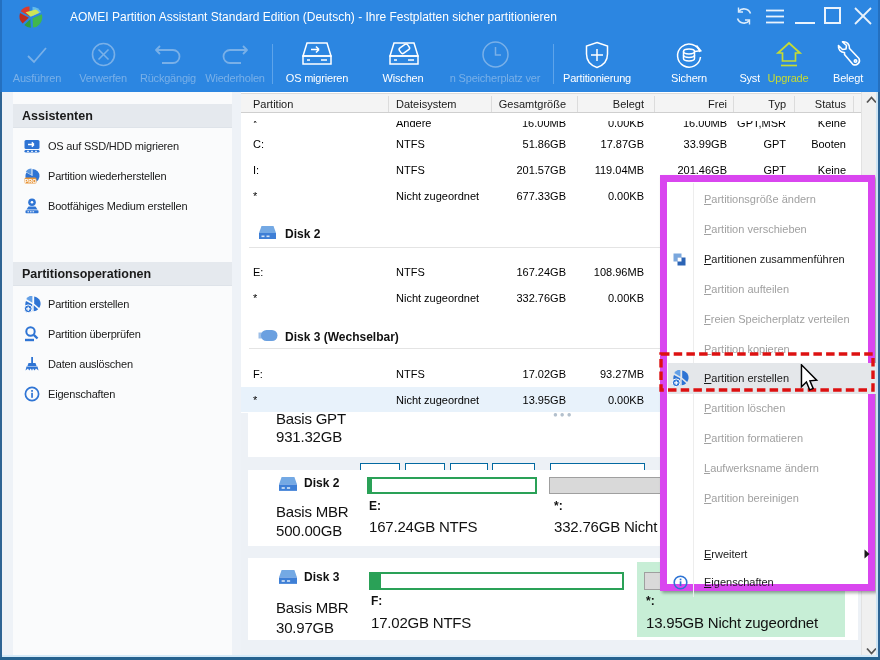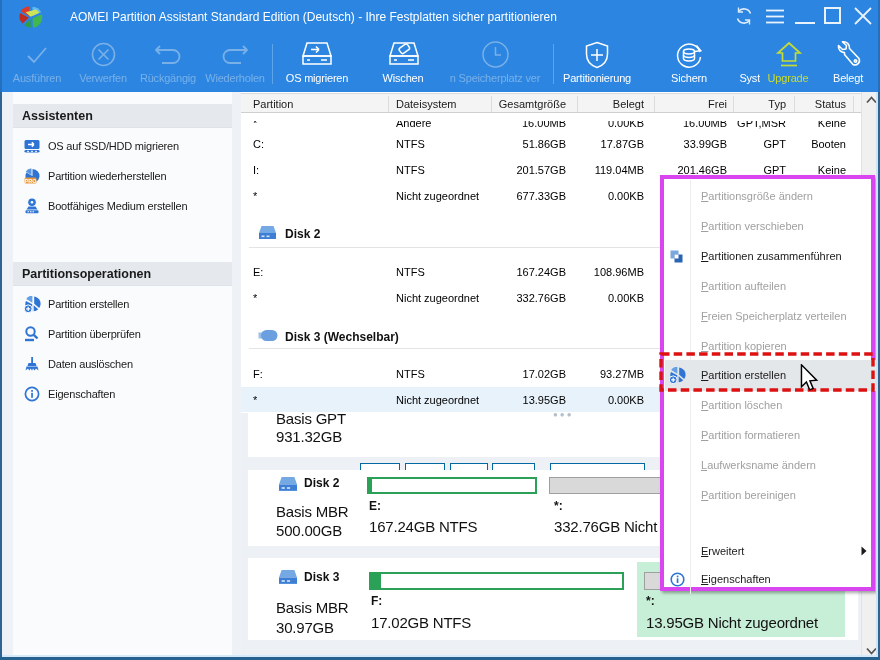--- a/index.html
+++ b/index.html
@@ -30,21 +30,21 @@
 .r3 { right:295px; } .r4 { right:217px; } .r5 { right:134px; } .r6 { right:75px; } .r7 { right:15px; }
 .ghead { position:absolute; left:0; width:620px; height:26px; }
 .ghead .gt { position:absolute; left:44px; top:6px; font-size:12px; font-weight:bold; color:#111; white-space:nowrap; }
 .gline { position:absolute; left:8px; width:606px; height:1px; background:#e4e4e4; }
 #lowerpane { position:absolute; left:241px; top:413px; width:620px; height:243px; background:#edf1f6; overflow:hidden; }
 .card { position:absolute; left:7px; width:610px; background:#ffffff; }
 .dlbl { position:absolute; font-size:15px; letter-spacing:-0.2px; color:#111; white-space:nowrap; }
 .dbold { font-weight:bold; font-size:12px; letter-spacing:0; }
 .pbox { position:absolute; border:1px solid #0369a1; background:#ffffff; font-size:11px; color:#222; text-align:center;margin-top:44px; }
 #scrollbar { position:absolute; left:861px; top:92px; width:15px; height:564px; background:#f0f0f0; border-left:1px solid #e2e2e2; }
-#menu { position:absolute; left:660px; top:175px; width:215px; height:416px; background:#ffffff; border:4px solid #d946ef; box-shadow:2px 2px 3px rgba(0,0,0,0.35); z-index:20; }
+#menu { position:absolute; left:660px; top:175px; width:215px; height:416px; background:#ffffff; border:7px solid #d946ef; box-shadow:2px 2px 3px rgba(0,0,0,0.35); z-index:20; }
 .mi { position:absolute; left:1px; width:211px; height:30px; }
 .mi .mt { position:absolute; left:36px; top:9px; font-size:11px; color:#a0a0a0; white-space:nowrap; }
 .mi.en .mt { color:#1a1a1a; }
 .mi .mt u { text-decoration:underline; }
 #mgutter { position:absolute; left:26px; top:1px; width:1px; height:414px; background:#ededed; }
 </style>
 </head>
 <body>
 <div id="content"></div>
 <div id="titlebar">

